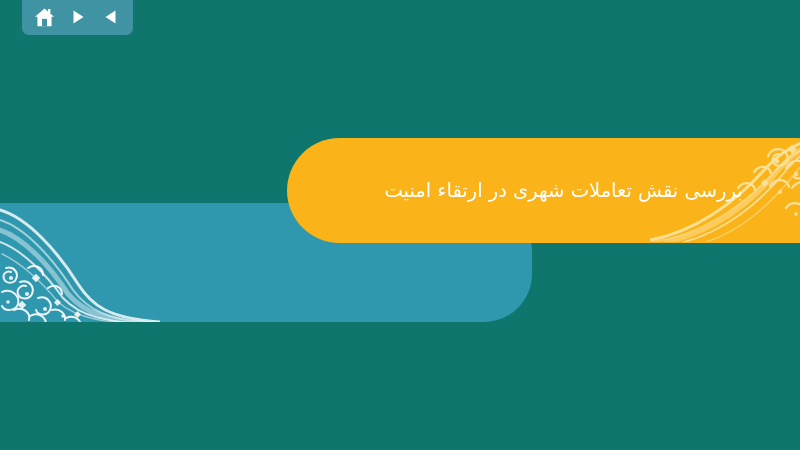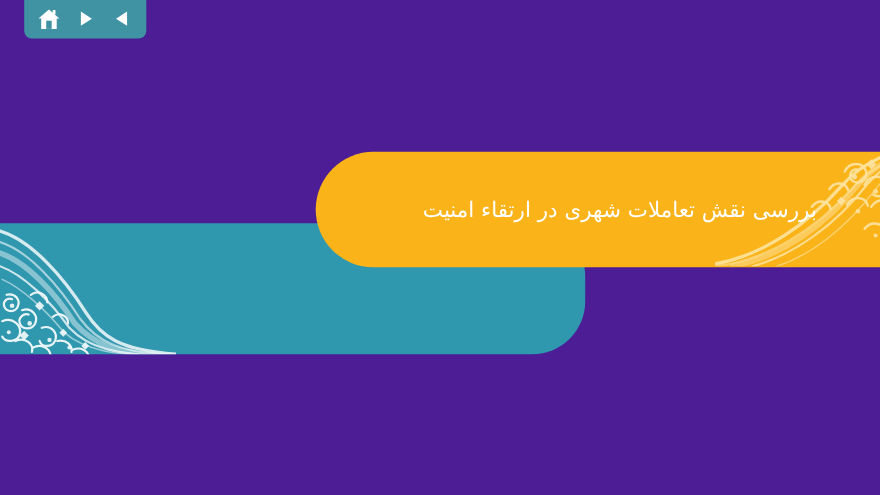--- a/index.html
+++ b/index.html
@@ -11,21 +11,21 @@
     height: 450px;
     overflow: hidden;
     font-family: "DejaVu Sans", "Liberation Sans", sans-serif;
   }
 
   
   #slide {
     position: relative;
     width: 800px;
     height: 450px;
-    background: #4c1d95;
+    background: #0f766e;
     overflow: hidden;
   }
 
   
   #nav-bar {
     position: absolute;
     left: 22px;
     top: -6px;
     width: 111px;
     height: 41px;

